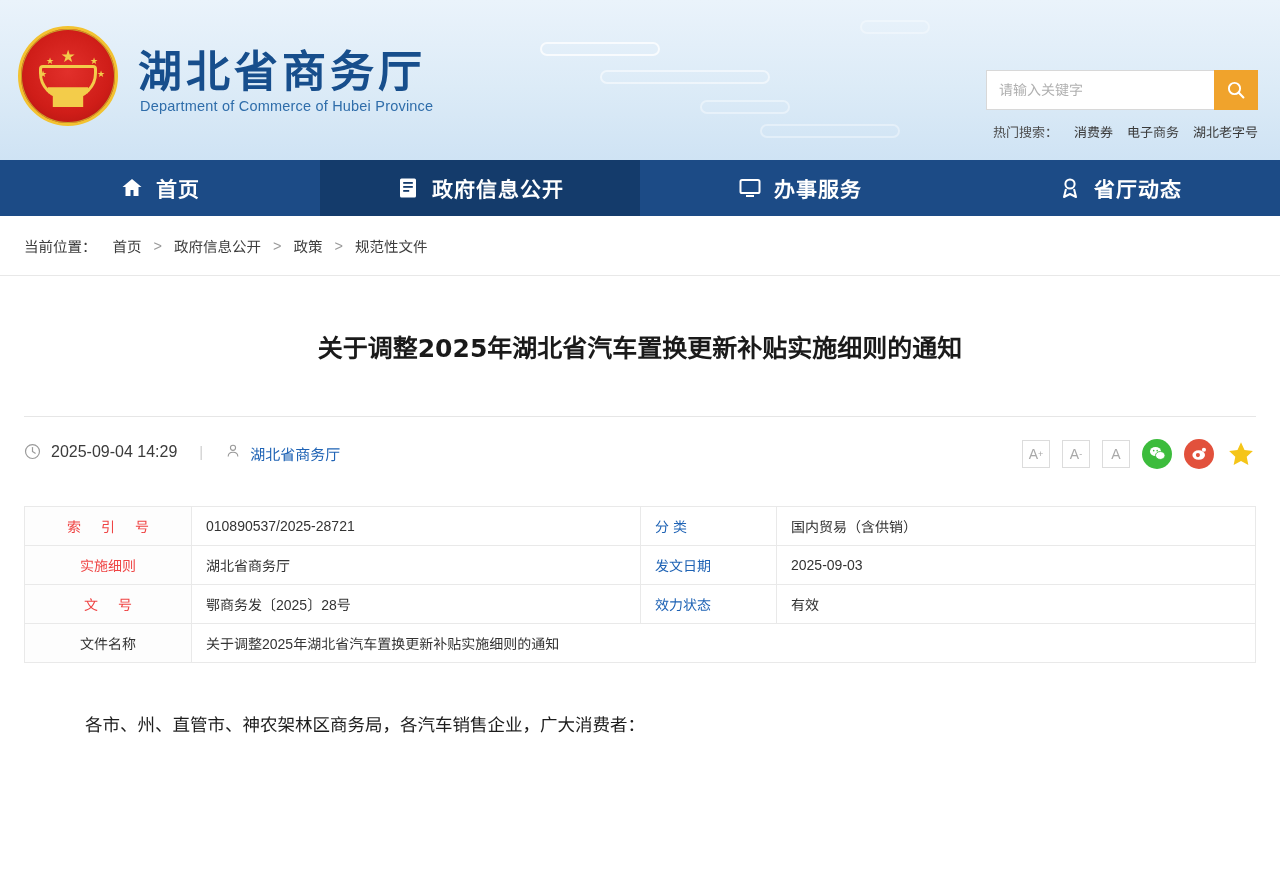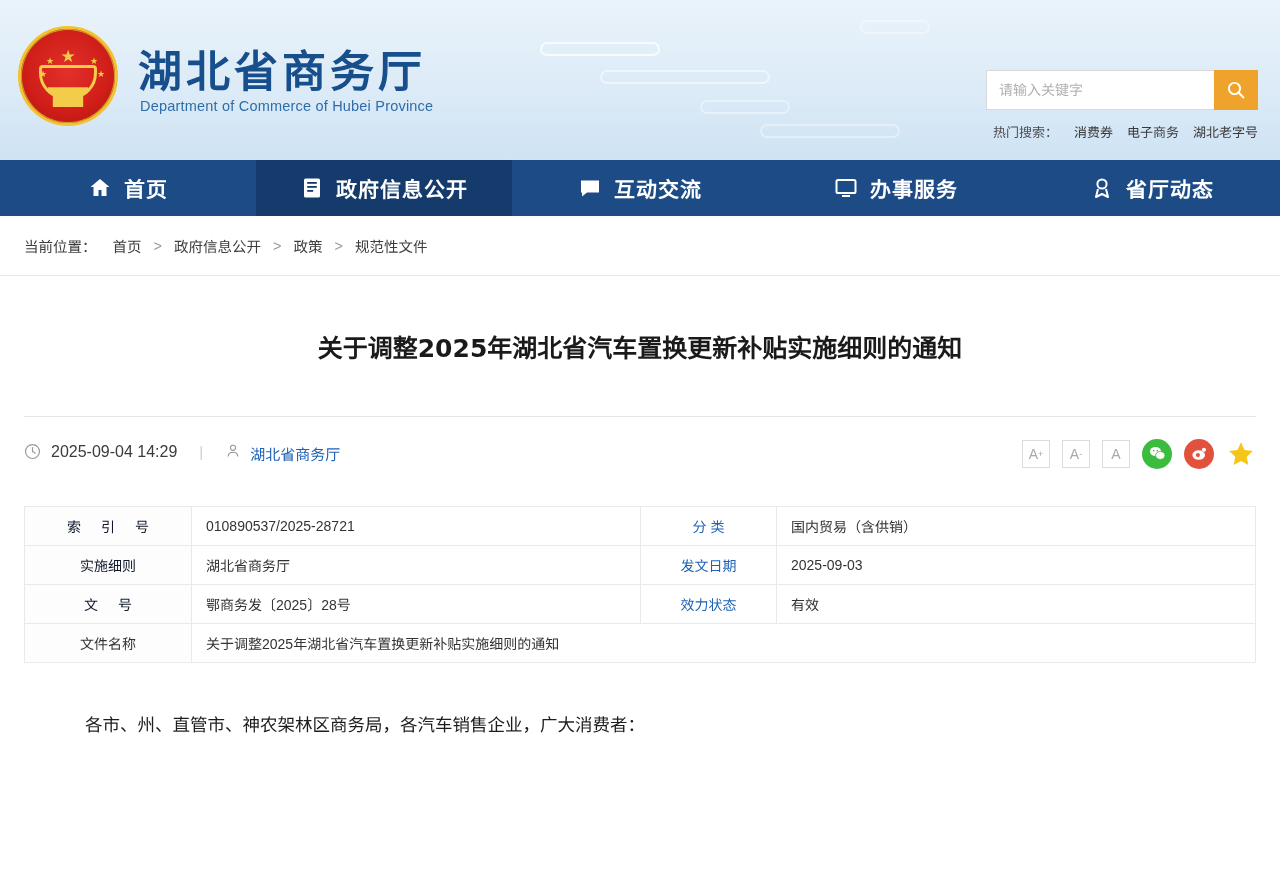--- a/index.html
+++ b/index.html
@@ -189,27 +189,27 @@
   }
   .info-table td {
     border: 1px solid #e9e9e9;
     height: 39px;
     padding: 0 14px;
     vertical-align: middle;
   }
   .info-table td.k {
     width: 167px;
     text-align: center;
-    color: #0f172a;
+    color: #ef4444;
     background: #fdfdfd;
   }
   .info-table td.k.sp { letter-spacing: 8px; text-indent: 8px; }
   .info-table td.v { width: 449px; color: #333; }
   .info-table td.k2 {
-    width: 136px; text-align: center; color: #1f63b5;
+    width: 136px; text-align: left; color: #1f63b5;
   }
   .info-table td.v2 { color: #333; }
   .info-table td.full { color: #333; }
   .info-table tr.last td.k { color: #333; }
 
   
   .doc-body {
     width: 1110px;
     margin: 44px auto 0;
     font-size: 17.5px;
@@ -269,26 +269,20 @@
     <span>首页</span>
   </div>
   <div class="nav-item active">
     <svg class="nav-ico" viewBox="0 0 24 24">
       <rect x="4" y="2.5" width="16" height="19" rx="1.5" fill="#ffffff"></rect>
       <rect x="7.2" y="6" width="9.6" height="1.8" fill="#143b6b"></rect>
       <rect x="7.2" y="10" width="9.6" height="1.8" fill="#143b6b"></rect>
       <rect x="7.2" y="14" width="6" height="1.8" fill="#143b6b"></rect>
     </svg>
     <span>政府信息公开</span>
-  </div>
-  <div class="nav-item">
-    <svg class="nav-ico" viewBox="0 0 24 24">
-      <path d="M3 4.5h18v12H9l-5 4v-4H3z" fill="#ffffff"></path>
-    </svg>
-    <span>互动交流</span>
   </div>
   <div class="nav-item">
     <svg class="nav-ico" viewBox="0 0 24 24">
       <rect x="2.5" y="4" width="19" height="13" rx="1.6" fill="none" stroke="#ffffff" stroke-width="2"></rect>
       <rect x="8" y="19" width="8" height="2" fill="#ffffff"></rect>
     </svg>
     <span>办事服务</span>
   </div>
   <div class="nav-item">
     <svg class="nav-ico" viewBox="0 0 24 24">

